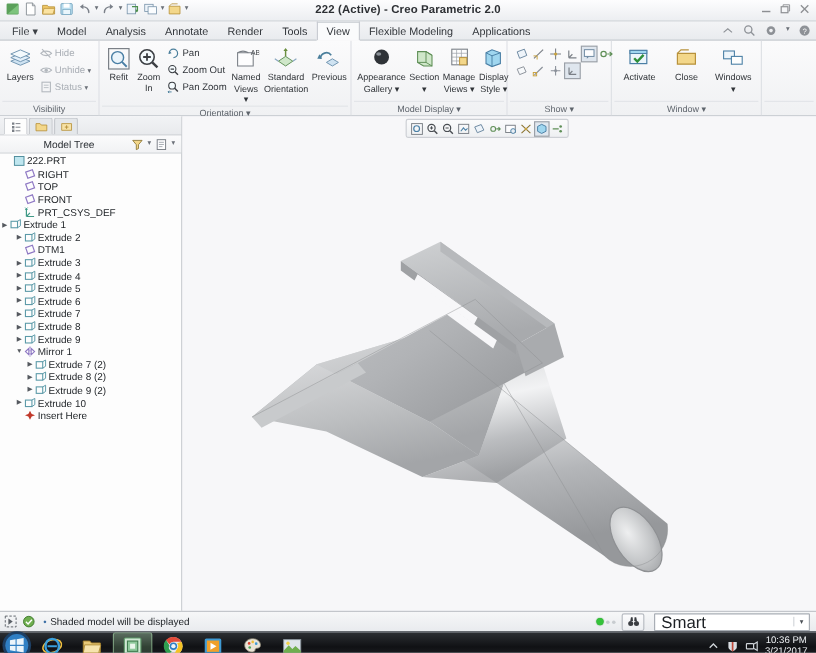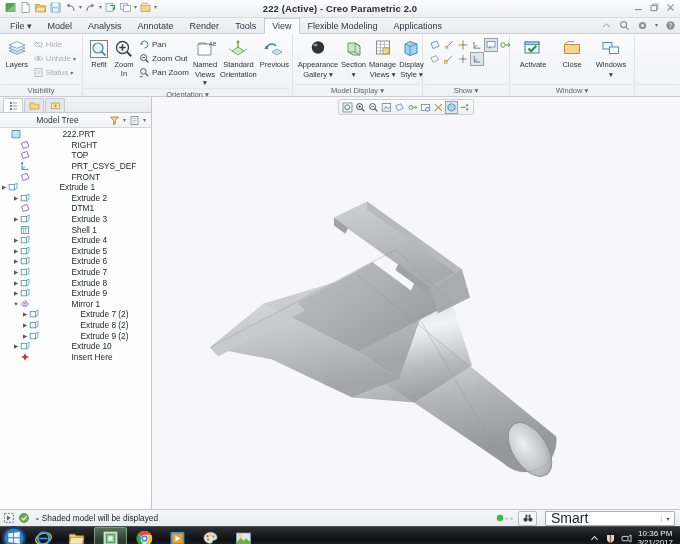--- a/index.html
+++ b/index.html
@@ -96,21 +96,21 @@
     height:14px;display:flex;align-items:center;
     border-bottom:1px solid #d4d7db;padding:0 3px;
     background:linear-gradient(to bottom,#fbfbfc,#f1f2f4);
   }
   .mttitle{font-size:8.5px;color:#2b2f34;flex:1;padding-left:3px;text-align:center;}
   .mthico{width:11px;height:11px;display:block;}
   .tree{position:absolute;top:30px;left:0;right:0;bottom:0;overflow:hidden;padding-top:2px;}
   .trow{height:10.6px;display:flex;align-items:center;font-size:8.3px;color:#1d2125;white-space:nowrap;}
   .tarrow{width:8px;text-align:center;font-size:5.5px;color:#55595f;flex:0 0 8px;}
   .tico{width:10px;height:10px;flex:0 0 10px;display:block;margin-right:1.5px;}
-  .tlabel{line-height:10px;margin-left:40px;}
+  .tlabel{line-height:10px;}
 
   
   .gtb{
     position:absolute;left:338px;top:2px;height:14px;display:flex;align-items:center;gap:2px;
     background:linear-gradient(to bottom,#fbfbfc,#eef0f2);
     border:1px solid #cdd0d5;border-radius:2px;padding:0 3px;
   }
   .gtb svg{width:11px;height:11px;display:block;}
   .gtb .gsel{outline:1px solid #9aa0a8;background:#dfe7ef;}
 
@@ -542,70 +542,62 @@
           <div class="trow" style="padding-left: 12px;">
             <span class="tarrow"></span>
             <svg class="tico" viewBox="0 0 10 10">
               <path d="M1.4 3.4 L7 1.4 L8.8 6.6 L3.2 8.6z" fill="none" stroke="#8f79c4" stroke-width="1"></path>
             </svg>
             <span class="tlabel">TOP</span>
           </div>
           <div class="trow" style="padding-left: 12px;">
             <span class="tarrow"></span>
             <svg class="tico" viewBox="0 0 10 10">
+              <path d="M1.4 3.4 L7 1.4 L8.8 6.6 L3.2 8.6z" fill="none" stroke="#8f79c4" stroke-width="1"></path>
+            </svg>
+            <span class="tlabel">FRONT</span>
+          </div>
+          <div class="trow" style="padding-left: 12px;">
+            <span class="tarrow"></span>
+            <svg class="tico" viewBox="0 0 10 10">
               <path d="M2 8.4V2M2 8.4h6.4M2 8.4l3-3" stroke="#3f9a86" stroke-width="1" fill="none"></path>
               <path d="M1 1l2 2M3 1L1 3" stroke="#3f9a86" stroke-width=".8"></path>
             </svg>
             <span class="tlabel">PRT_CSYS_DEF</span>
           </div>
+          <div class="trow" style="">
+            <span class="tarrow">▶</span>
+            <svg class="tico" viewBox="0 0 10 10">
+              <rect x="1.2" y="2.4" width="5.4" height="5.4" fill="none" stroke="#5b9aa8" stroke-width=".9"></rect>
+              <path d="M6.6 2.4 L9 1 V6.2 L6.6 7.8" fill="none" stroke="#5b9aa8" stroke-width=".8"></path>
+            </svg>
+            <span class="tlabel">Extrude 1</span>
+          </div>
+          <div class="trow" style="padding-left: 12px;">
+            <span class="tarrow">▶</span>
+            <svg class="tico" viewBox="0 0 10 10">
+              <rect x="1.2" y="2.4" width="5.4" height="5.4" fill="none" stroke="#5b9aa8" stroke-width=".9"></rect>
+              <path d="M6.6 2.4 L9 1 V6.2 L6.6 7.8" fill="none" stroke="#5b9aa8" stroke-width=".8"></path>
+            </svg>
+            <span class="tlabel">Extrude 2</span>
+          </div>
           <div class="trow" style="padding-left: 12px;">
             <span class="tarrow"></span>
             <svg class="tico" viewBox="0 0 10 10">
               <path d="M1.4 3.4 L7 1.4 L8.8 6.6 L3.2 8.6z" fill="none" stroke="#8f79c4" stroke-width="1"></path>
             </svg>
-            <span class="tlabel">FRONT</span>
-          </div>
-          <div class="trow" style="">
-            <span class="tarrow">▶</span>
-            <svg class="tico" viewBox="0 0 10 10">
-              <rect x="1.2" y="2.4" width="5.4" height="5.4" fill="none" stroke="#5b9aa8" stroke-width=".9"></rect>
-              <path d="M6.6 2.4 L9 1 V6.2 L6.6 7.8" fill="none" stroke="#5b9aa8" stroke-width=".8"></path>
-            </svg>
-            <span class="tlabel">Extrude 1</span>
-          </div>
-          <div class="trow" style="padding-left: 12px;">
-            <span class="tarrow">▶</span>
-            <svg class="tico" viewBox="0 0 10 10">
-              <rect x="1.2" y="2.4" width="5.4" height="5.4" fill="none" stroke="#5b9aa8" stroke-width=".9"></rect>
-              <path d="M6.6 2.4 L9 1 V6.2 L6.6 7.8" fill="none" stroke="#5b9aa8" stroke-width=".8"></path>
-            </svg>
-            <span class="tlabel">Extrude 2</span>
-          </div>
-          <div class="trow" style="padding-left: 12px;">
-            <span class="tarrow"></span>
-            <svg class="tico" viewBox="0 0 10 10">
-              <path d="M1.4 3.4 L7 1.4 L8.8 6.6 L3.2 8.6z" fill="none" stroke="#8f79c4" stroke-width="1"></path>
-            </svg>
             <span class="tlabel">DTM1</span>
           </div>
           <div class="trow" style="padding-left: 12px;">
             <span class="tarrow">▶</span>
             <svg class="tico" viewBox="0 0 10 10">
               <rect x="1.2" y="2.4" width="5.4" height="5.4" fill="none" stroke="#5b9aa8" stroke-width=".9"></rect>
               <path d="M6.6 2.4 L9 1 V6.2 L6.6 7.8" fill="none" stroke="#5b9aa8" stroke-width=".8"></path>
             </svg>
             <span class="tlabel">Extrude 3</span>
-          </div>
-          <div class="trow" style="padding-left: 12px;">
-            <span class="tarrow"></span>
-            <svg class="tico" viewBox="0 0 10 10">
-              <rect x="1.4" y="1.6" width="7.2" height="7" fill="none" stroke="#5b9aa8" stroke-width=".9"></rect>
-              <path d="M1.4 3.6h7.2M3.4 1.6v7M5.4 1.6v7" stroke="#5b9aa8" stroke-width=".6"></path>
-            </svg>
-            <span class="tlabel">Shell 1</span>
           </div>
           <div class="trow" style="padding-left: 12px;">
             <span class="tarrow">▶</span>
             <svg class="tico" viewBox="0 0 10 10">
               <rect x="1.2" y="2.4" width="5.4" height="5.4" fill="none" stroke="#5b9aa8" stroke-width=".9"></rect>
               <path d="M6.6 2.4 L9 1 V6.2 L6.6 7.8" fill="none" stroke="#5b9aa8" stroke-width=".8"></path>
             </svg>
             <span class="tlabel">Extrude 4</span>
           </div>
           <div class="trow" style="padding-left: 12px;">

